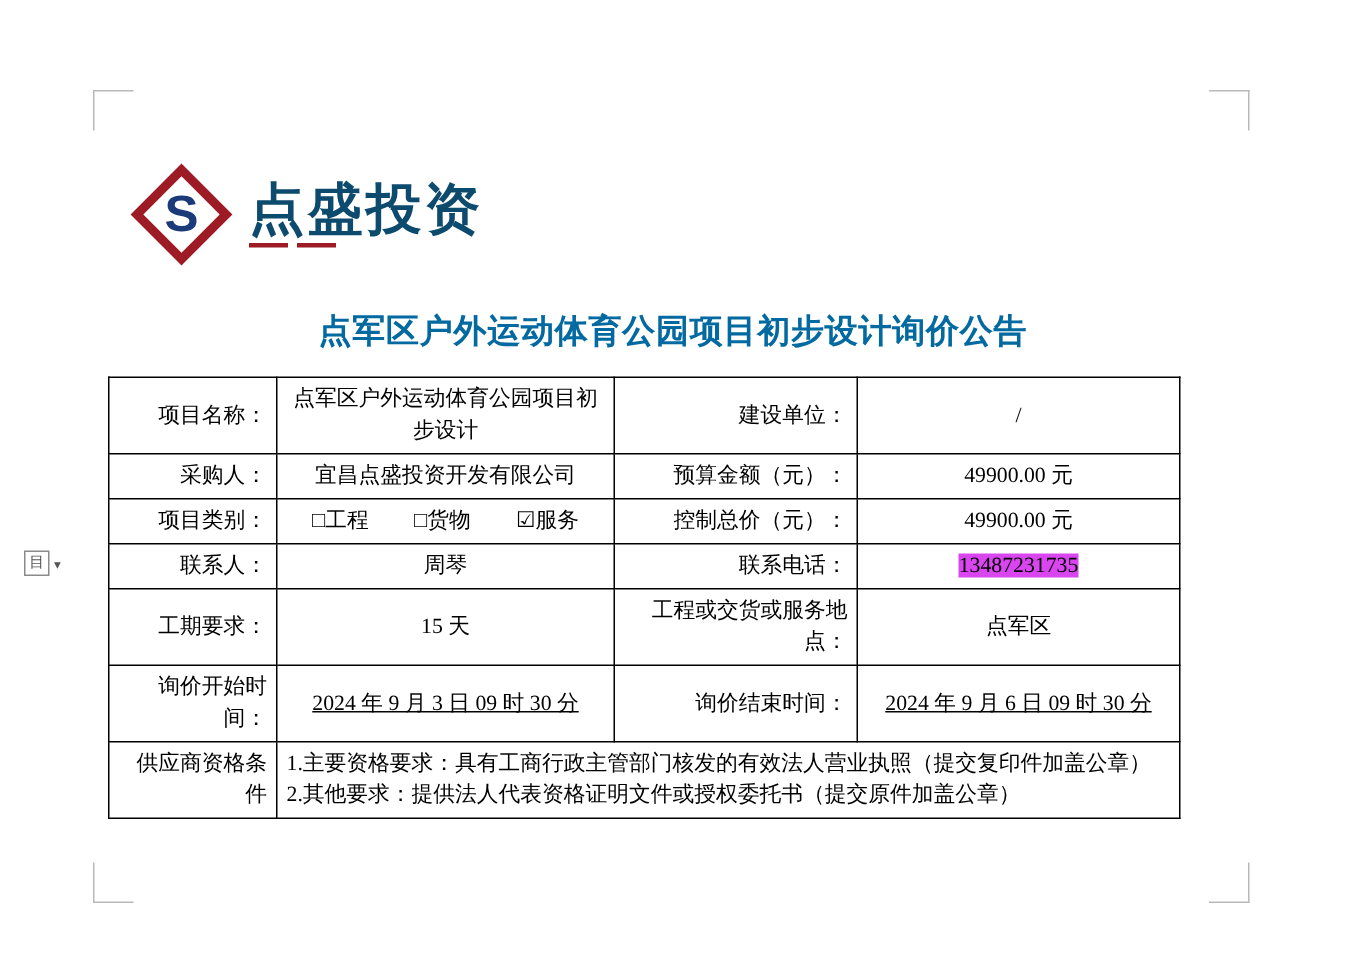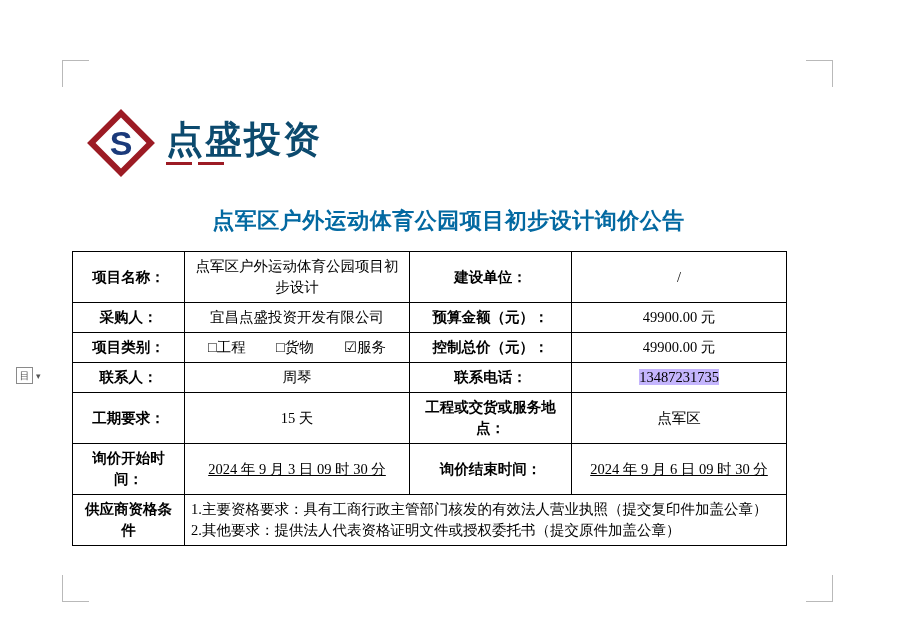--- a/index.html
+++ b/index.html
@@ -156,22 +156,22 @@
   }
   table.main td {
     border: 1px solid #000;
     font-size: 14.5px;
     color: #000;
     padding: 4px 6px;
     vertical-align: middle;
     line-height: 1.45;
   }
   .lbl {
-    font-weight: bold;
-    text-align: center;
+    font-weight: normal;
+    text-align: right;
   }
   .val {
     text-align: center;
   }
   .c1 { width: 112px; }
   .c2 { width: 225px; }
   .c3 { width: 162px; }
   .c4 { width: 215px; }
 
   .row-h-tall { height: 50px; }
@@ -181,21 +181,21 @@
     display: flex;
     justify-content: space-around;
     align-items: center;
     gap: 4px;
     padding: 0 4px;
   }
   .chk {
     white-space: nowrap;
   }
   .hl {
-    background: #c4b5fd;
+    background: #d946ef;
   }
   .u {
     text-decoration: underline;
   }
   .qual-cell {
     text-align: left;
     padding: 6px 8px;
     line-height: 1.8;
   }
   .qual-line { white-space: nowrap; }

